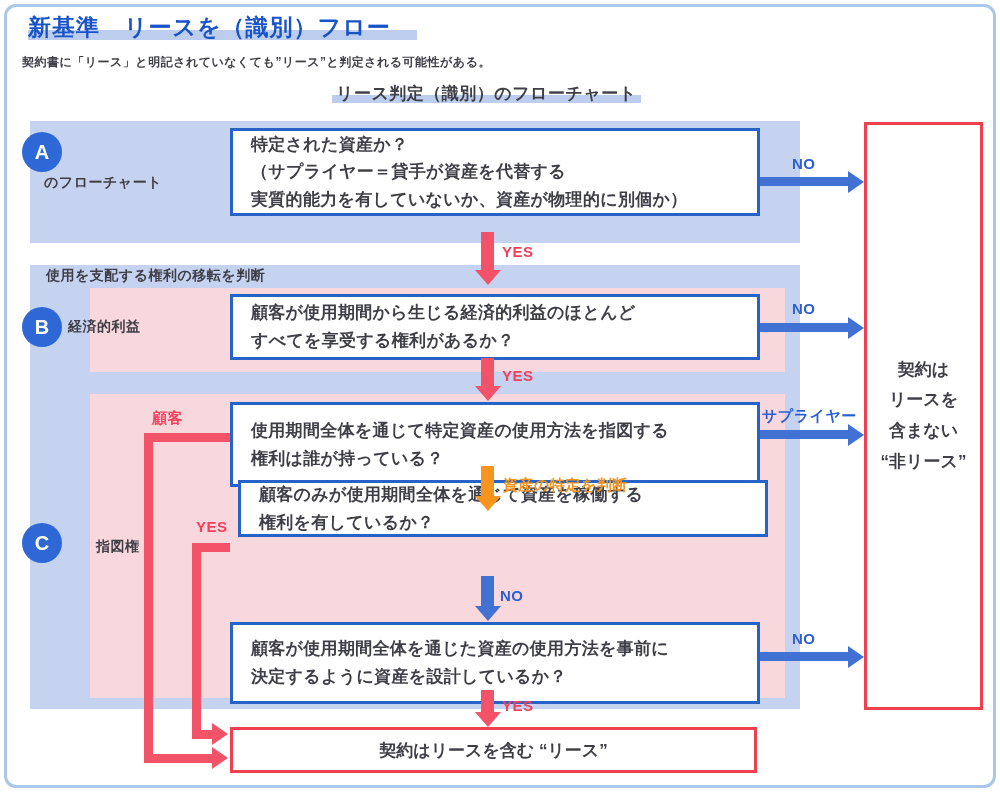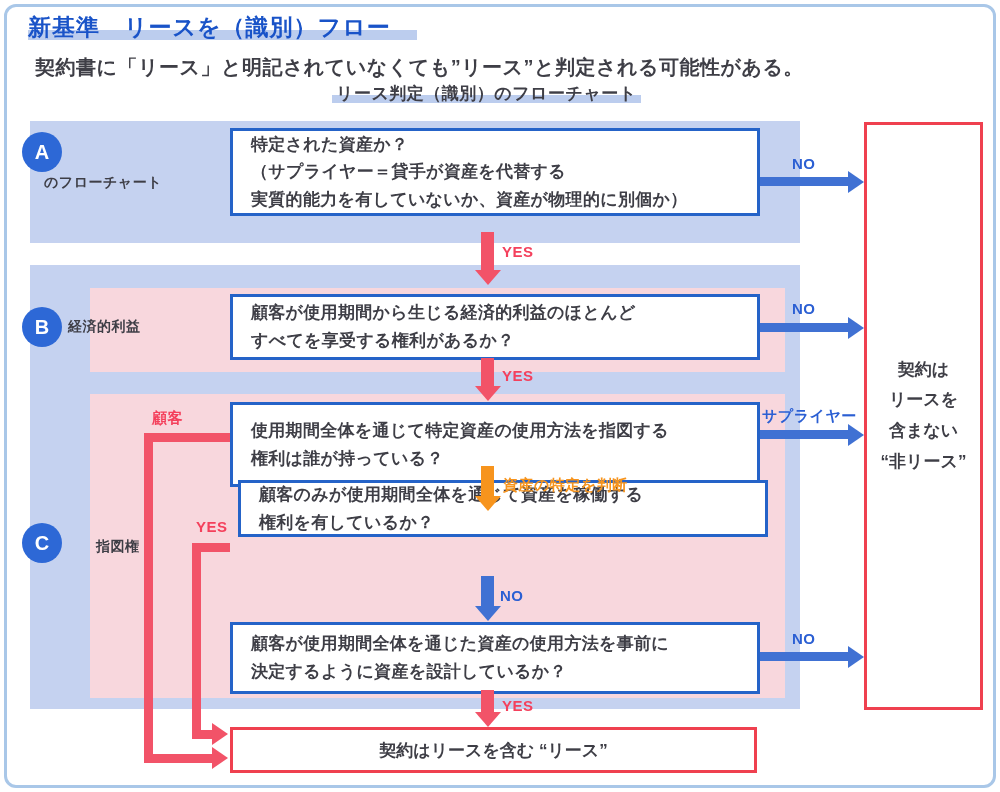--- a/index.html
+++ b/index.html
@@ -4,21 +4,21 @@
 <style>
   html,body{margin:0;padding:0;background:#fff;}
   .stage{position:relative;width:1000px;height:792px;background:#ffffff;
          font-family:"Liberation Sans","DejaVu Sans",sans-serif;font-weight:bold;overflow:hidden;}
   .frame{position:absolute;left:4px;top:4px;width:986px;height:778px;
          border:3px solid #A9C7E8;border-radius:12px;background:#fff;}
 
   
   .title{position:absolute;left:28px;top:12px;font-size:23px;letter-spacing:1px;color:#1953C8;}
   .title span{background:linear-gradient(to bottom,transparent 62%,#BCCDEE 62%);padding-right:26px;}
-  .subtitle{position:absolute;left:35px;top:54px;font-size:20px;color:#3E3E46;letter-spacing:.5px;}
+  .subtitle{position:absolute;left:22px;top:54px;font-size:12px;color:#3E3E46;letter-spacing:.5px;}
   .flow-heading{position:absolute;left:332px;top:82px;font-size:17px;color:#3E3E46;letter-spacing:.5px;}
   .flow-heading span{background:linear-gradient(to bottom,transparent 60%,#BCCDEE 60%);padding:0 4px;text-align:center;}
 
   
   .panel{position:absolute;background:#C5D2F0;}
   .panel-a{left:30px;top:121px;width:770px;height:122px;}
   .panel-bc{left:30px;top:265px;width:770px;height:444px;}
   .pink{position:absolute;background:#F8D7DD;}
   .pink-b{left:90px;top:288px;width:695px;height:84px;}
   .pink-c{left:90px;top:394px;width:695px;height:304px;}
@@ -28,21 +28,21 @@
   .sec-label{position:absolute;font-size:14px;color:#3E3E46;letter-spacing:.5px;}
 
   
   .qbox{position:absolute;left:230px;width:530px;background:#fff;border:3px solid #2563C8;
         box-sizing:border-box;display:flex;align-items:center;padding-left:18px;
         font-size:17px;color:#3E3E46;line-height:1.62;white-space:pre-line;letter-spacing:.3px;}
   .qbox-a{top:128px;height:88px;}
   .qbox-b{top:294px;height:66px;}
   .qbox-c1{top:402px;height:85px;}
   .qbox-c2{top:480px;height:57px;margin-left:8px;}
-  .qbox-c3{top:622px;height:72px;}
+  .qbox-c3{top:622px;height:82px;}
 
   .result{position:absolute;background:#fff;border:3px solid #EF404F;box-sizing:border-box;
           display:flex;align-items:center;justify-content:center;color:#3E3E46;}
   .result-lease{left:230px;top:727px;width:527px;height:46px;font-size:17px;}
   .result-non{left:864px;top:122px;width:119px;height:588px;font-size:17px;
               text-align:center;white-space:pre-line;line-height:1.8;}
 
   
   .h-shaft{position:absolute;height:9px;}
   .v-shaft{position:absolute;width:13px;}
@@ -75,20 +75,21 @@
 
   <div class="panel panel-a"></div>
 
   <div class="panel panel-bc"></div>
   <div class="pink pink-b"></div>
   <div class="pink pink-c"></div>
 
   <div class="badge" style="left:22px;top:132px;">A</div>
   <div class="sec-label" style="left:44px;top:174px;">のフローチャート</div>
 
+  <div class="sec-label" style="left:46px;top:267px;">使用を支配する権利の移転を判断</div>
 
   <div class="badge" style="left:22px;top:307px;">B</div>
   <div class="sec-label" style="left:68px;top:318px;">経済的利益</div>
 
   <div class="badge" style="left:22px;top:523px;">C</div>
   <div class="sec-label" style="left:68px;top:538px;margin-left:28px;">指図権</div>
 
   <div class="qbox qbox-a">特定された資産か？
 （サプライヤー＝貸手が資産を代替する
 実質的能力を有していないか、資産が物理的に別個か）</div>

